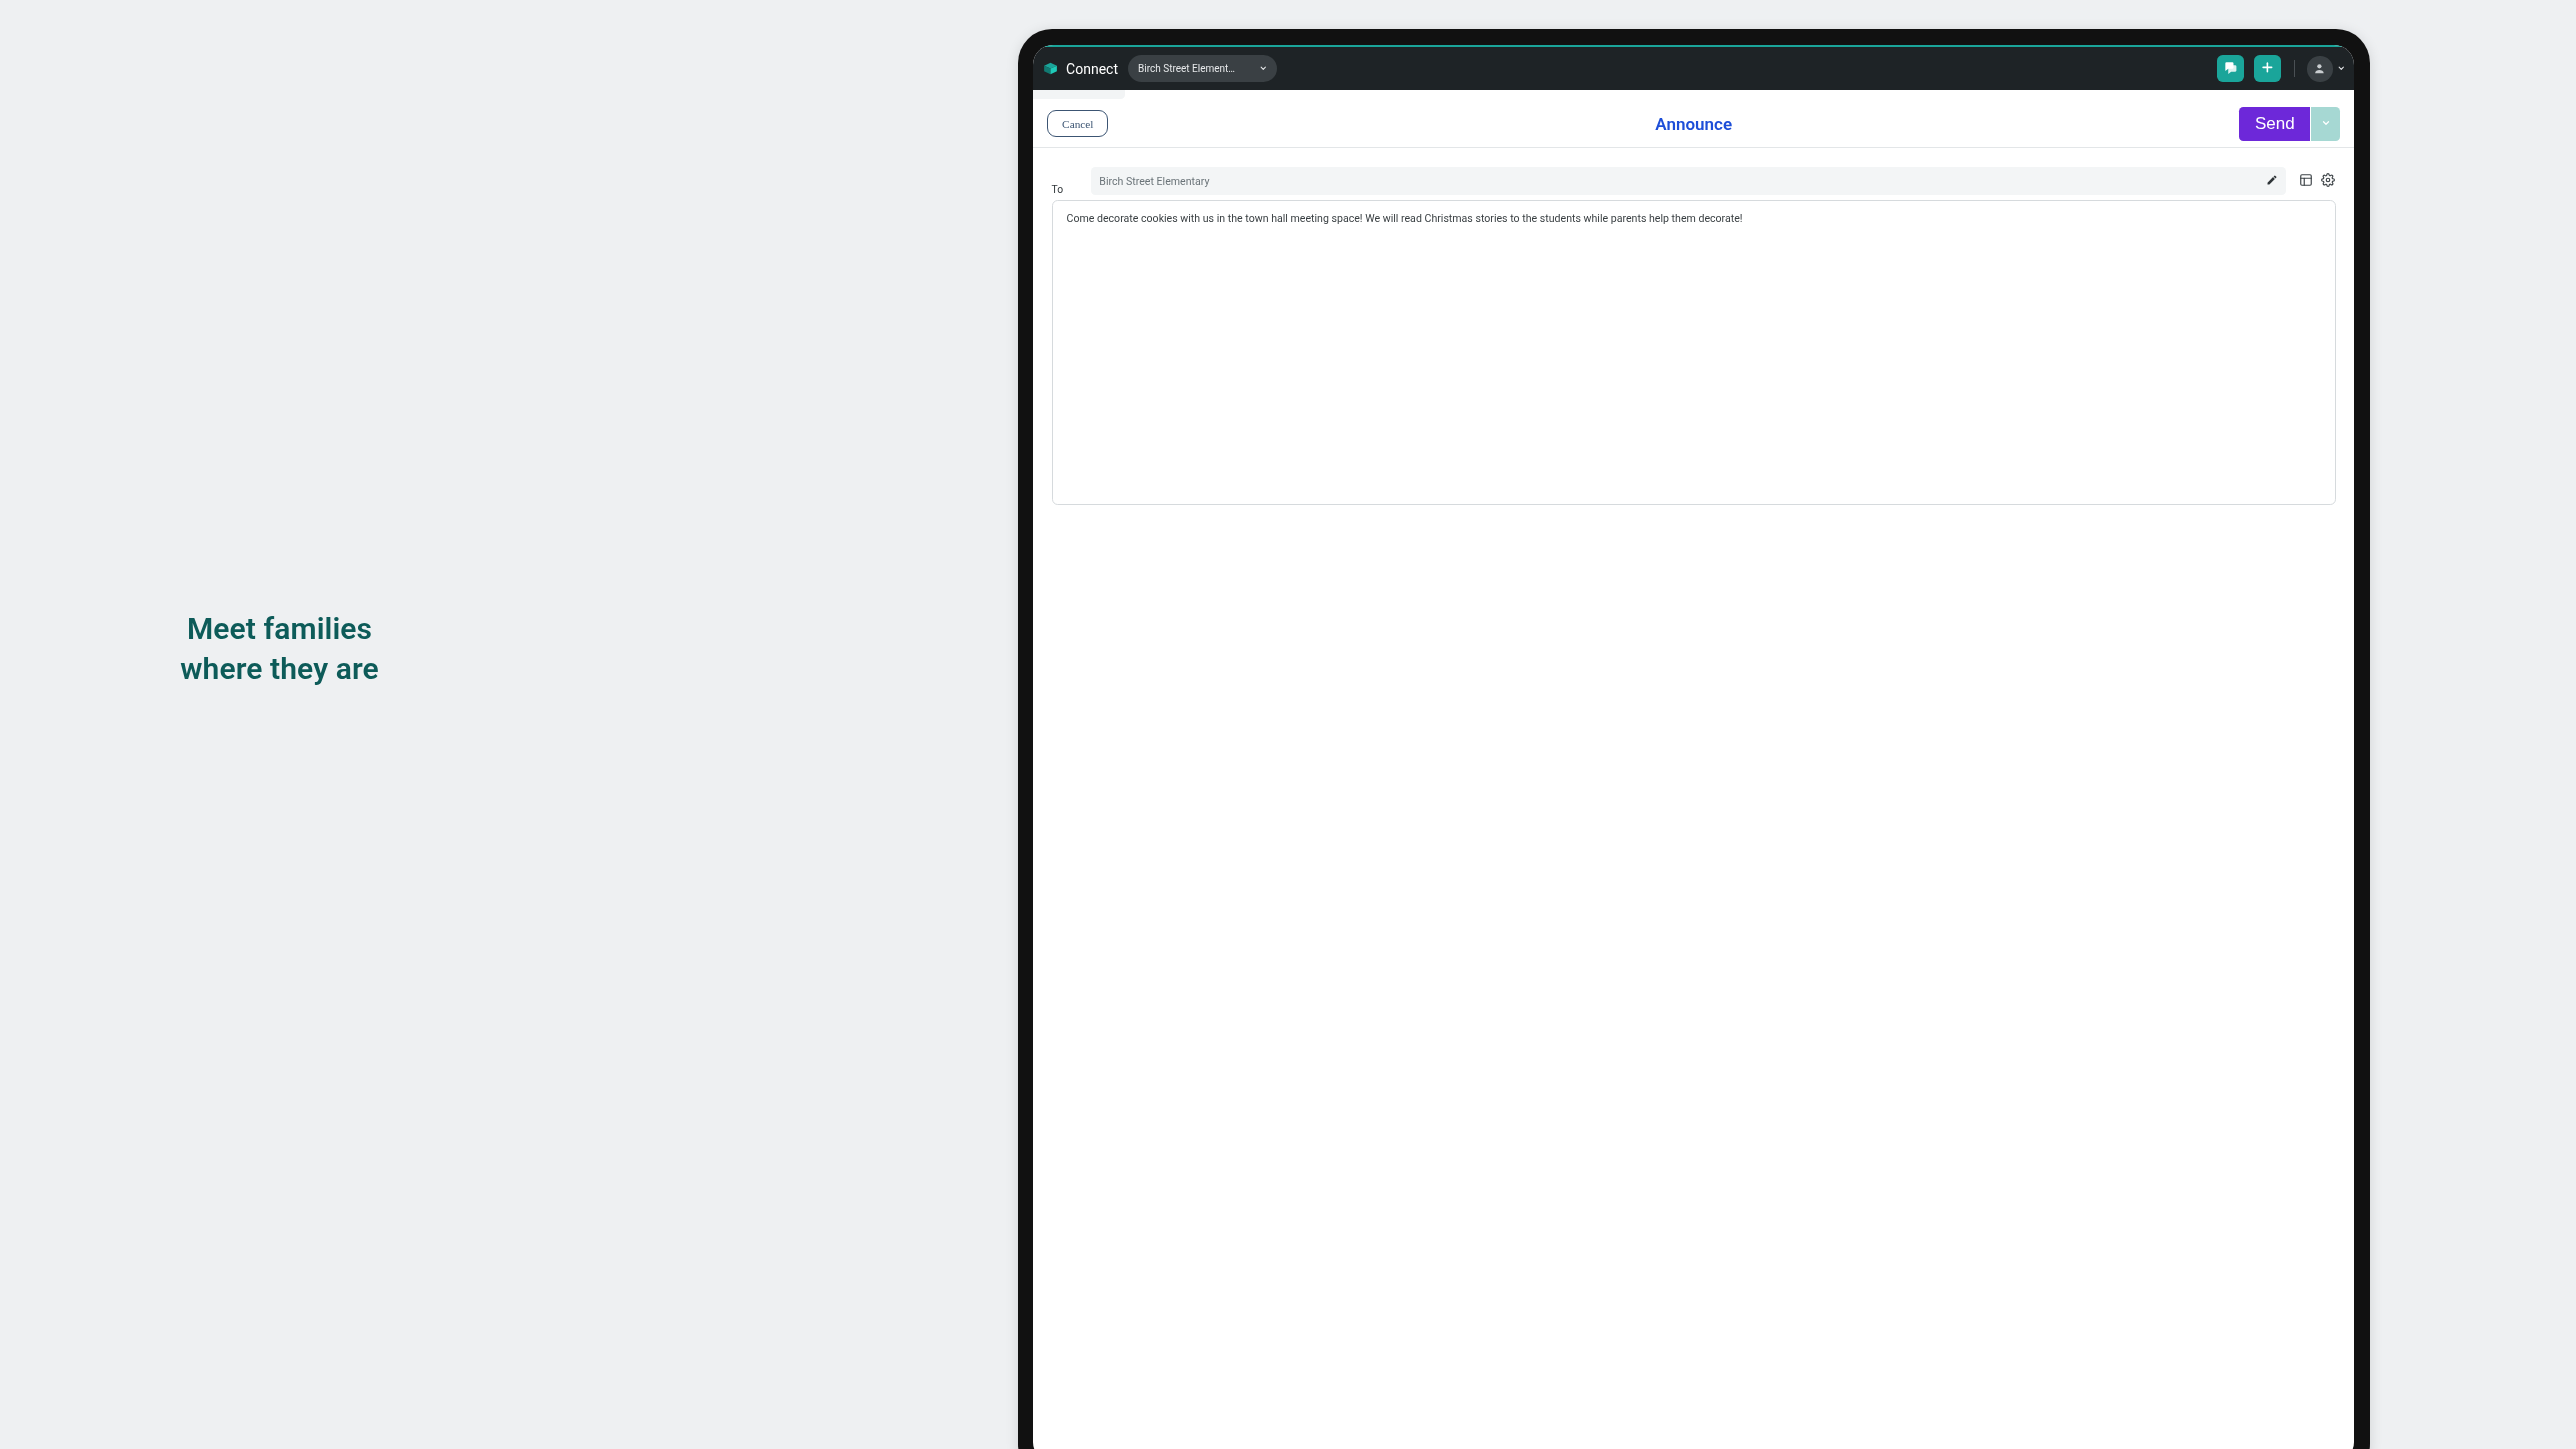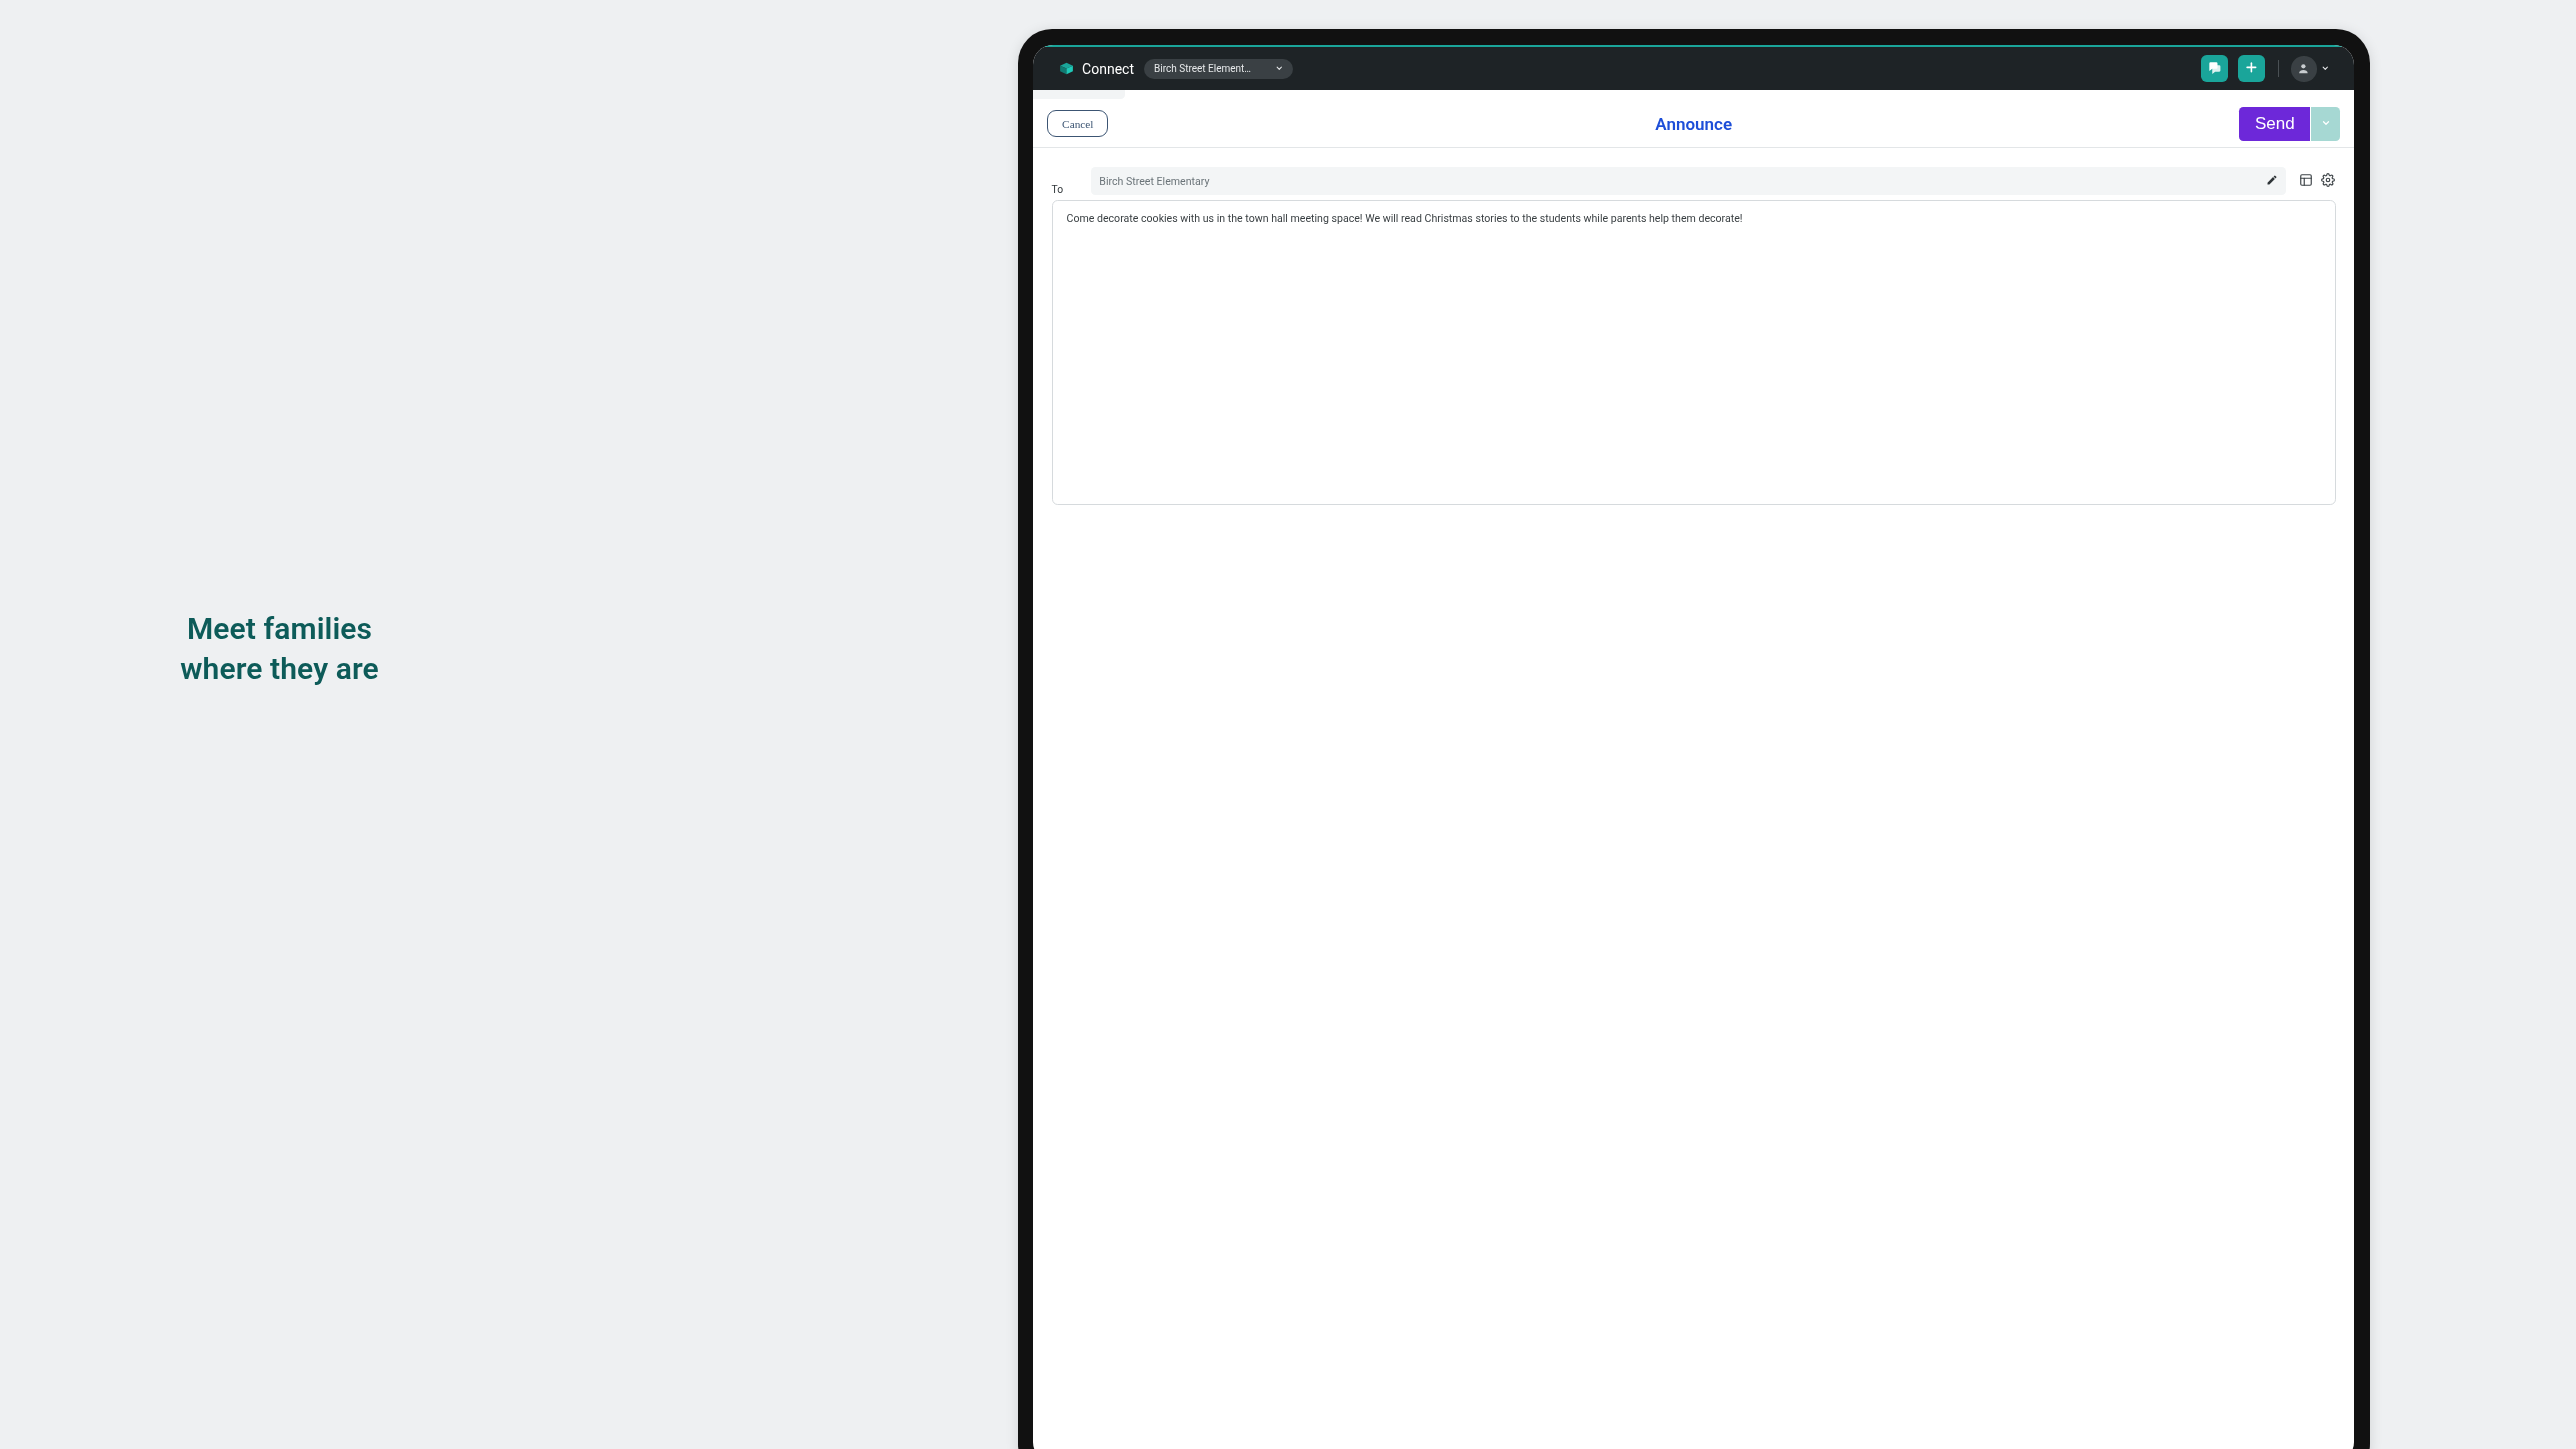--- a/index.html
+++ b/index.html
@@ -59,42 +59,42 @@
     height: 2.8px;
     background: #1aa59a;
   }
 
   
   .topbar {
     height: 43px;
     background: #1e2326;
     display: flex;
     align-items: center;
-    padding: 0 25px;
+    padding: 0 9px;
     gap: 10px;
   }
   .logo {
     display: flex;
     align-items: center;
     gap: 7px;
     color: #fff;
     font-size: 14px;
     font-weight: 400;
   }
   .logo-mark {
     display: inline-flex;
   }
   .school-selector {
     display: flex;
     align-items: center;
     gap: 7px;
     background: #3a4044;
     color: #e6e8ea;
     padding: 0 10px;
-    height: 20px;
+    height: 27px;
     border-radius: 14px;
     font-size: 10px;
     cursor: pointer;
     min-width: 149px;
     justify-content: space-between;
     text-align: center;
   }
   .school-selector .label {
     white-space: nowrap;
     overflow: hidden;

